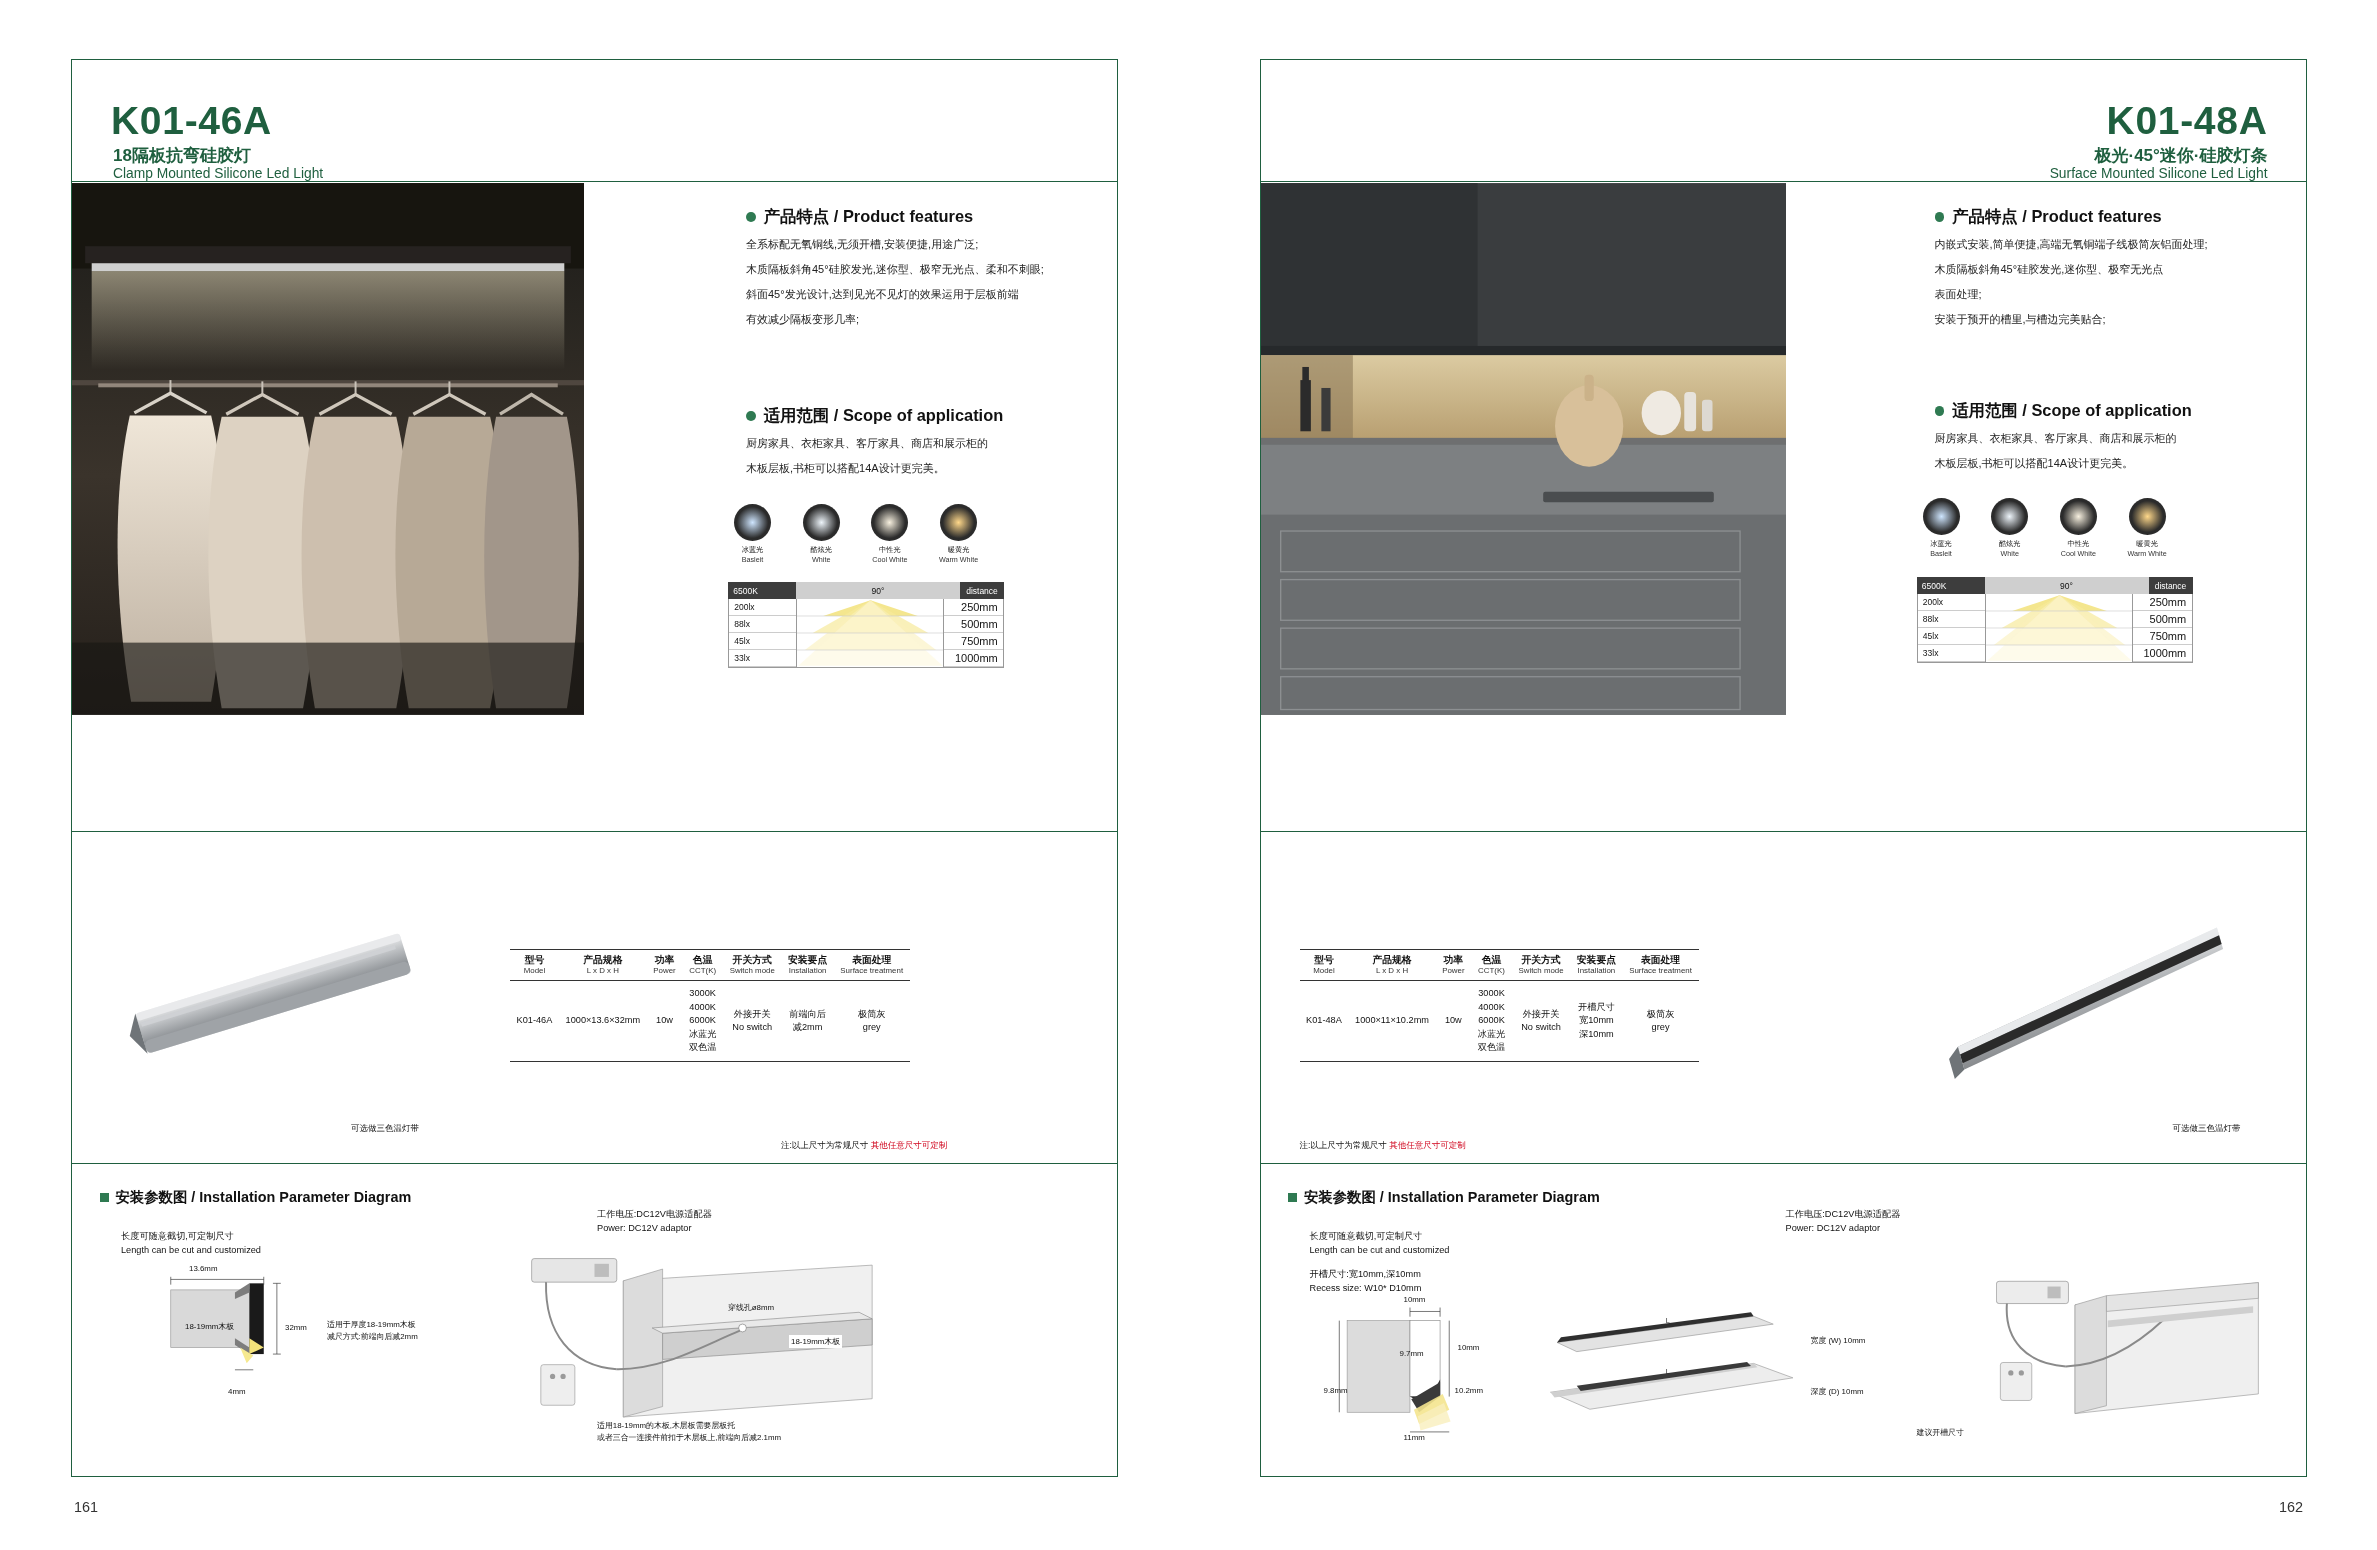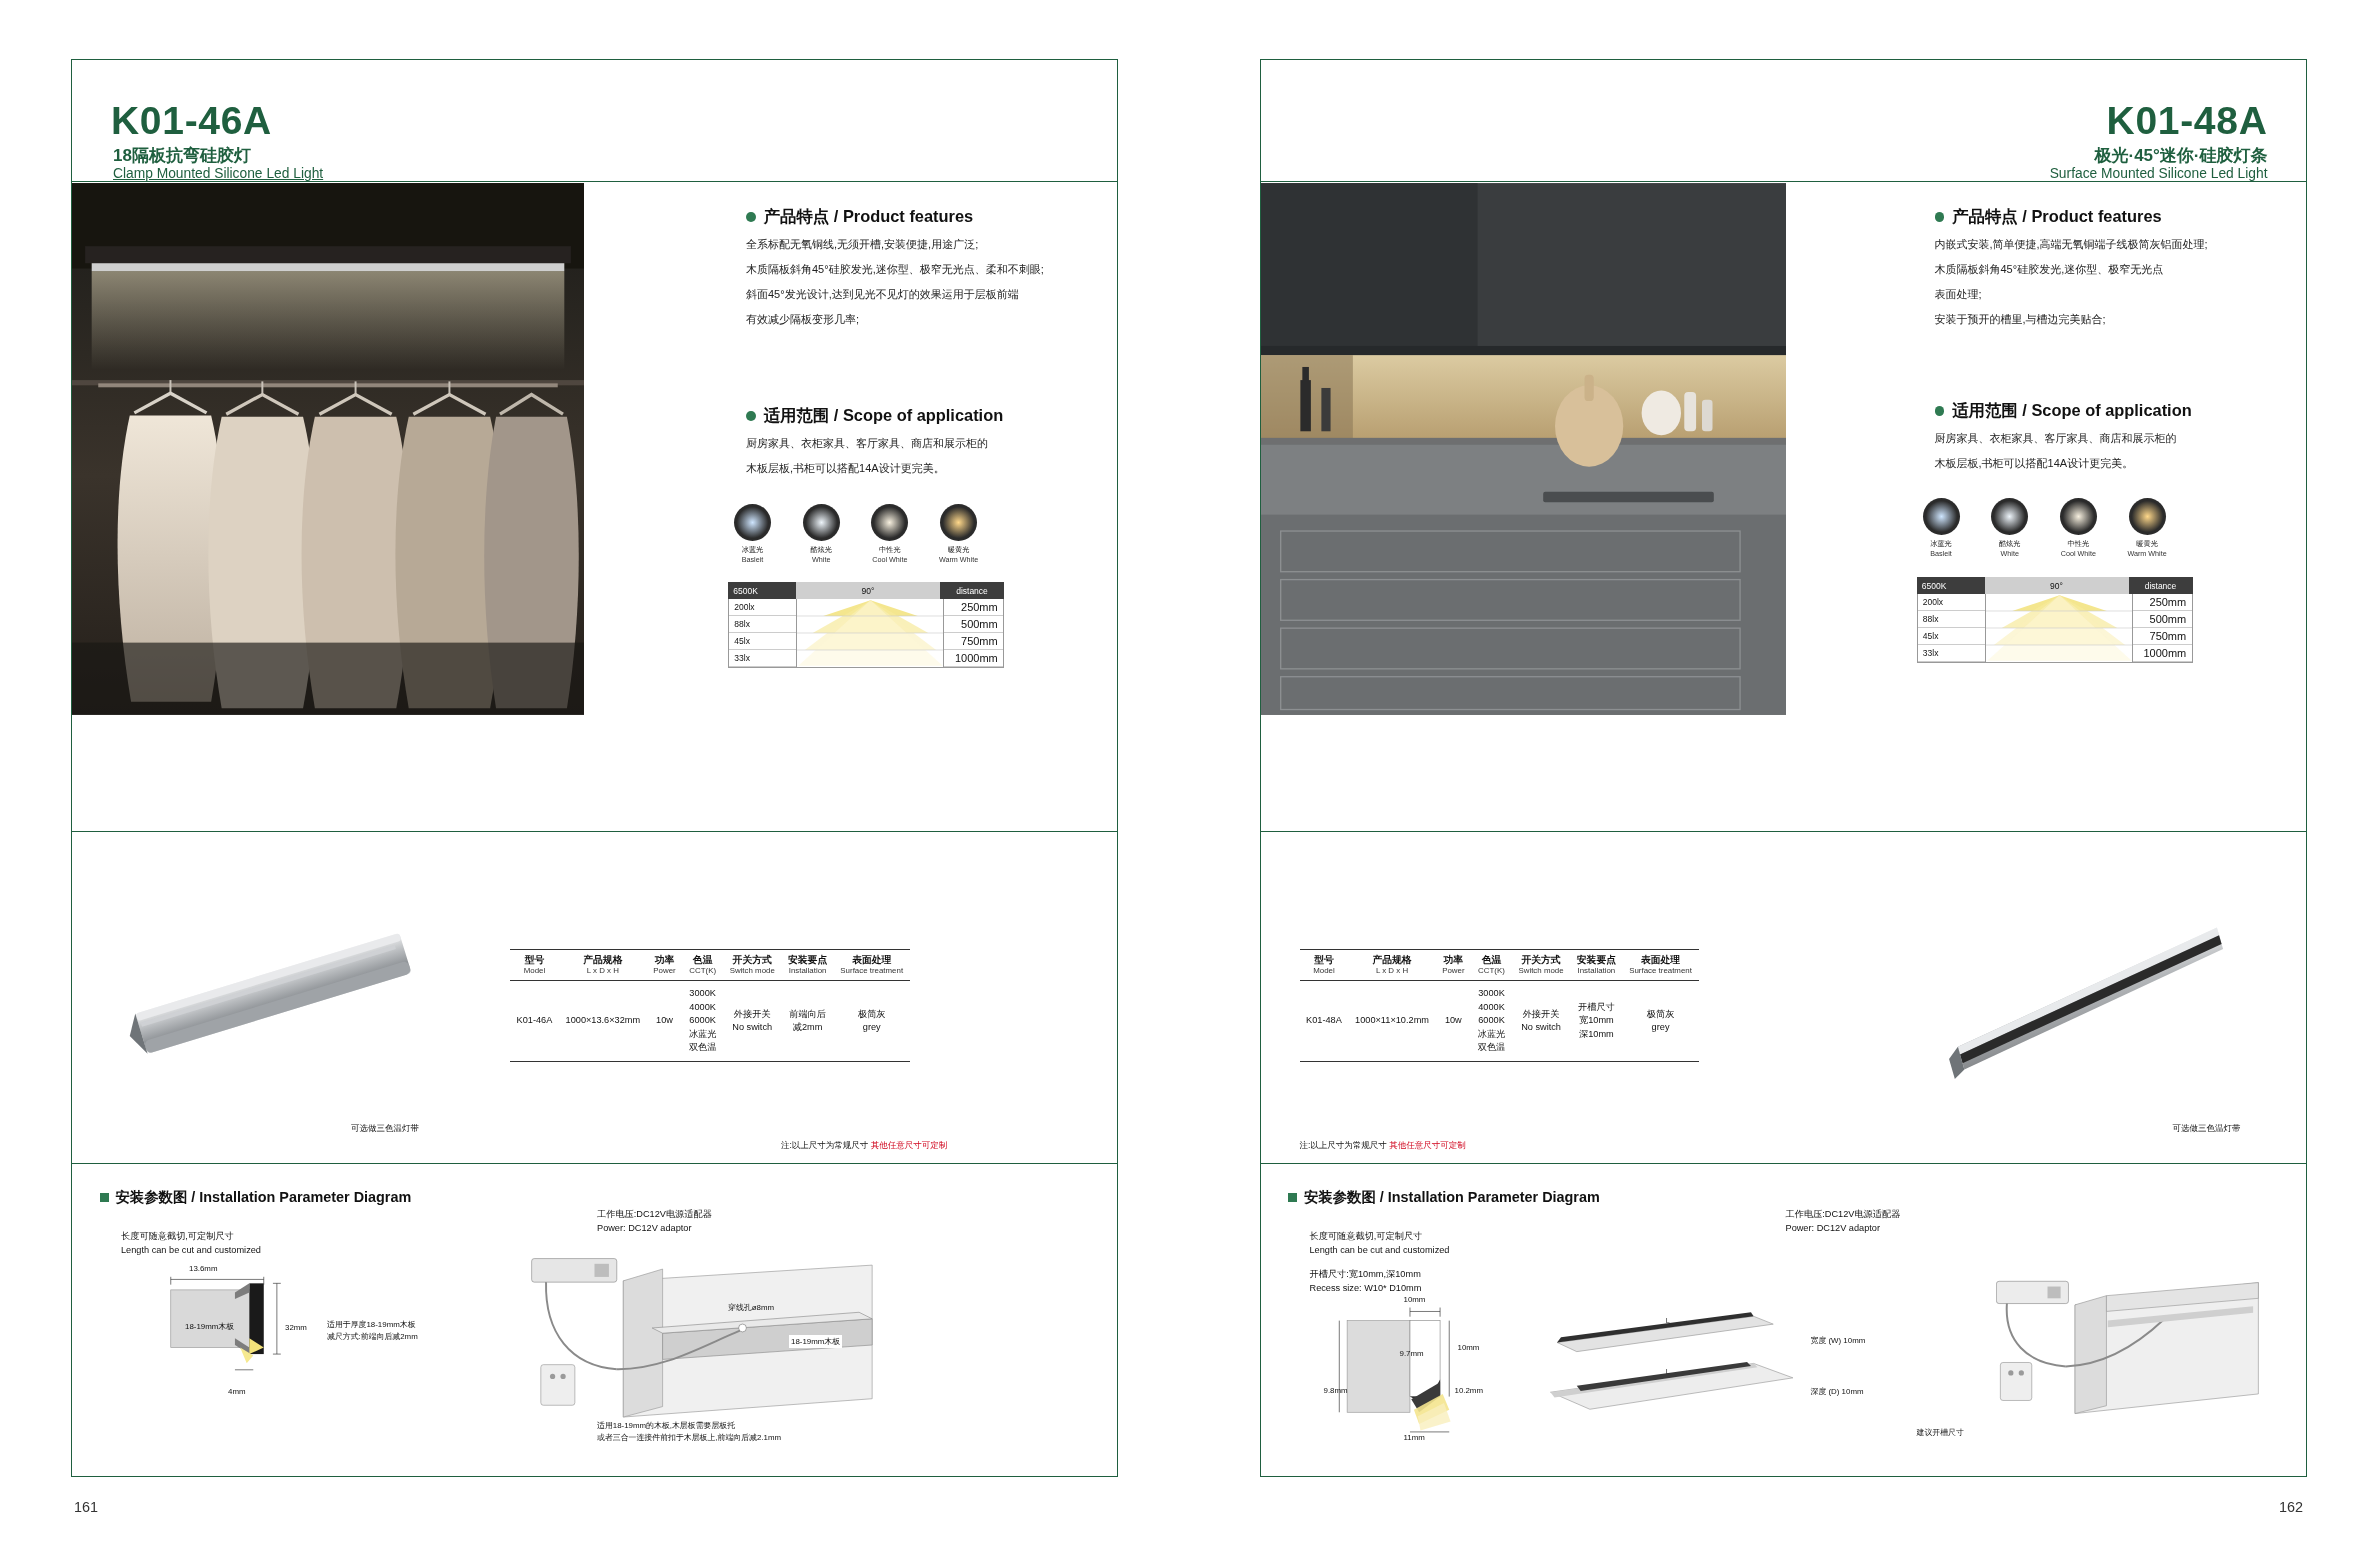--- a/index.html
+++ b/index.html
@@ -8,21 +8,21 @@
   .page{position:relative;width:1189px;height:1550px;background:#fff;box-sizing:border-box;}
   .page-inner{position:absolute;left:71px;top:59px;width:1047px;height:1418px;border:1.3px solid #1f5f3f;box-sizing:border-box;background:#fff;}
   .page.right .page-inner{left:71px;}
   
   .hdr{position:absolute;left:0;top:0;width:100%;height:121px;box-sizing:border-box;}
   .hdr .code{position:absolute;font-size:39px;font-weight:bold;color:#1f5f3f;letter-spacing:0.7px;}
   .hdr .cn{position:absolute;font-size:17px;font-weight:bold;color:#1f5f3f;}
   .hdr .en{position:absolute;font-size:13.8px;color:#1f5f3f;}
   .left .hdr .code{left:39px;top:39px;}
   .left .hdr .cn{left:41px;top:84px;}
-  .left .hdr .en{left:41px;top:106px;text-decoration:underline;}
+  .left .hdr .en{left:41px;top:106px;}
   .right .hdr .code{right:38px;top:39px;text-align:right;}
   .right .hdr .cn{right:38px;top:84px;text-align:right;}
   .right .hdr .en{right:38px;top:106px;text-align:right;}
   .rule{position:absolute;left:0;width:100%;height:1.3px;background:#1f5f3f;}
   
   .photo{position:absolute;overflow:hidden;}
   
   .feat{position:absolute;margin-left:40px;}
   .feat h3{margin:0;font-size:16.4px;font-weight:bold;color:#111;display:flex;align-items:center;gap:7.9px;}
   .dot{display:inline-block;width:9.8px;height:9.8px;border-radius:50%;background:#2f7a52;}
@@ -31,21 +31,21 @@
   .cct{position:absolute;display:flex;gap:19.7px;}
   .cct .item{width:49px;text-align:center;}
   .cct .circ{width:37px;height:37px;border-radius:50%;margin:0 auto;position:relative;}
   .cct .lbl1{font-size:7.2px;margin-top:3.9px;}
   .cct .lbl2{font-size:7.2px;color:#333;}
   
   .beam{position:absolute;width:276px;}
   .beam .bar{display:flex;height:17px;font-size:8.5px;}
   .beam .bar .k{width:68px;background:#3d3d3d;color:#fff;display:flex;align-items:center;padding-left:5.3px;box-sizing:border-box;}
   .beam .bar .ang{flex:1;background:#cfcfcf;color:#111;display:flex;align-items:center;justify-content:center;}
-  .beam .bar .dist{width:64px;background:#3d3d3d;color:#fff;display:flex;align-items:center;justify-content:center;}
+  .beam .bar .dist{width:44px;background:#3d3d3d;color:#fff;display:flex;align-items:center;justify-content:center;}
   .beam .grid{position:relative;height:68px;border:0.7px solid #999;border-top:none;background:#fff;display:flex;}
   .beam .lux{width:68px;border-right:0.7px solid #999;box-sizing:border-box;}
   .beam .lux div{height:17px;border-bottom:0.7px solid #ccc;font-size:8.5px;padding-left:5.3px;box-sizing:border-box;display:flex;align-items:center;}
   .beam .cone{flex:1;position:relative;overflow:hidden;}
   .beam .mm{width:60px;border-left:0.7px solid #999;box-sizing:border-box;}
   .beam .mm div{height:17px;border-bottom:0.7px solid #ccc;font-size:11px;display:flex;align-items:center;justify-content:flex-end;padding-right:5.3px;box-sizing:border-box;}
   
   .specwrap{position:absolute;}
   table.spec{border-collapse:collapse;font-size:9.8px;}
   table.spec th{font-weight:bold;padding:3.9px 6.6px;text-align:center;line-height:1.25;}

